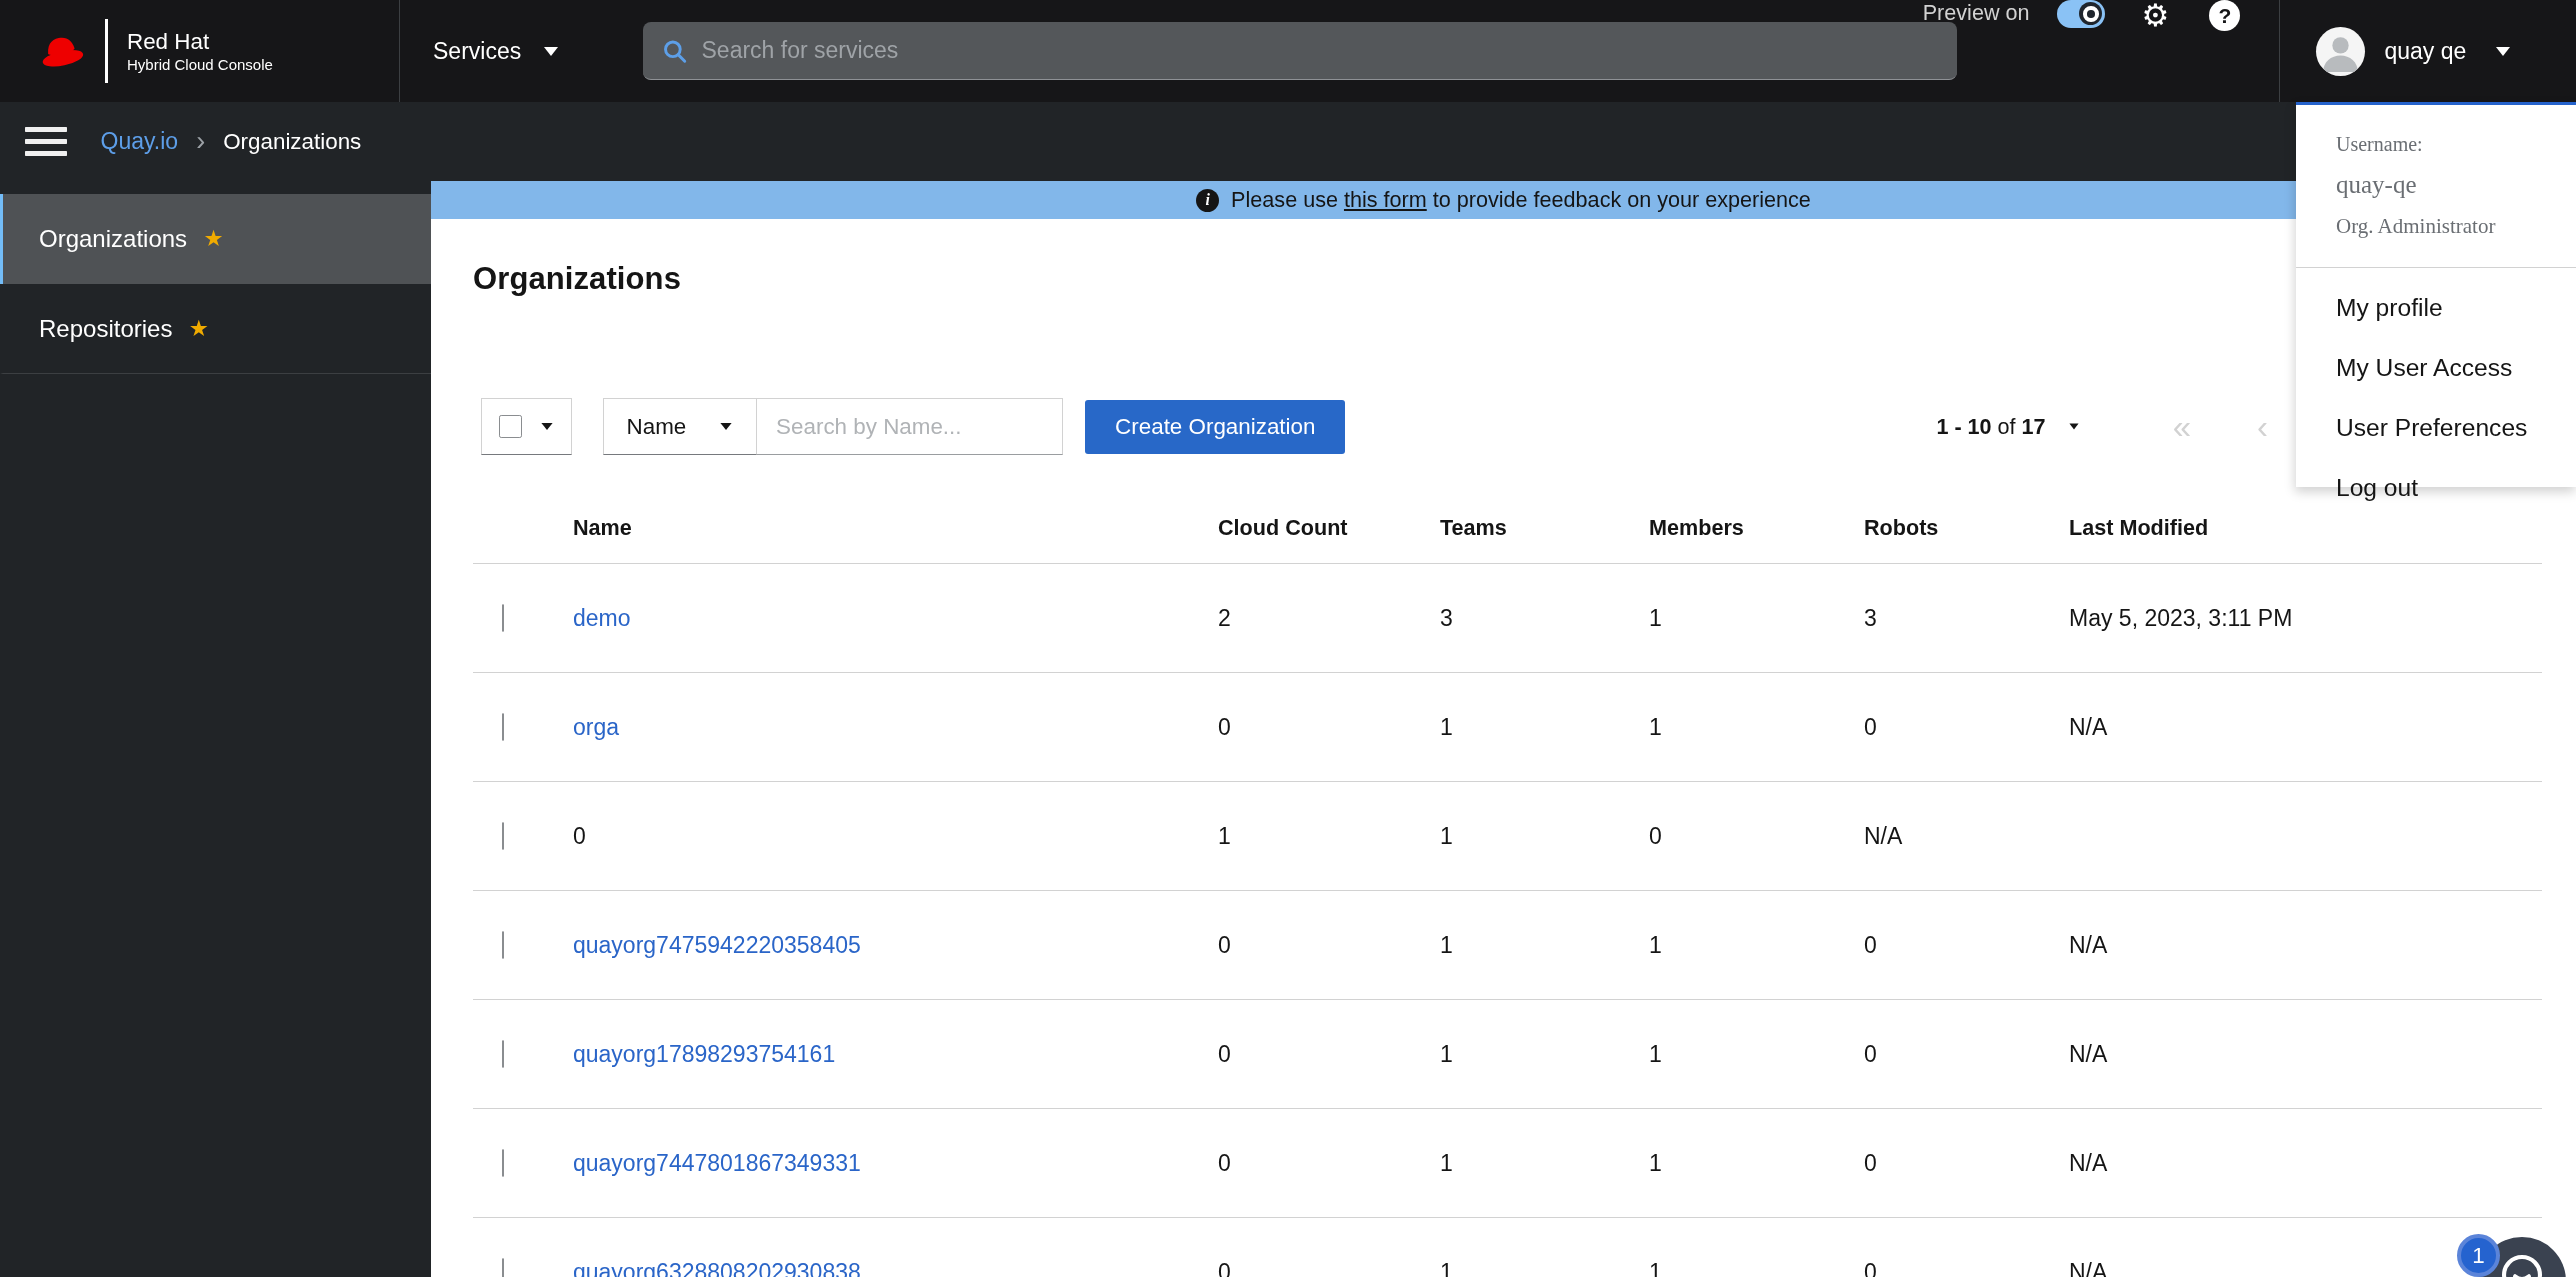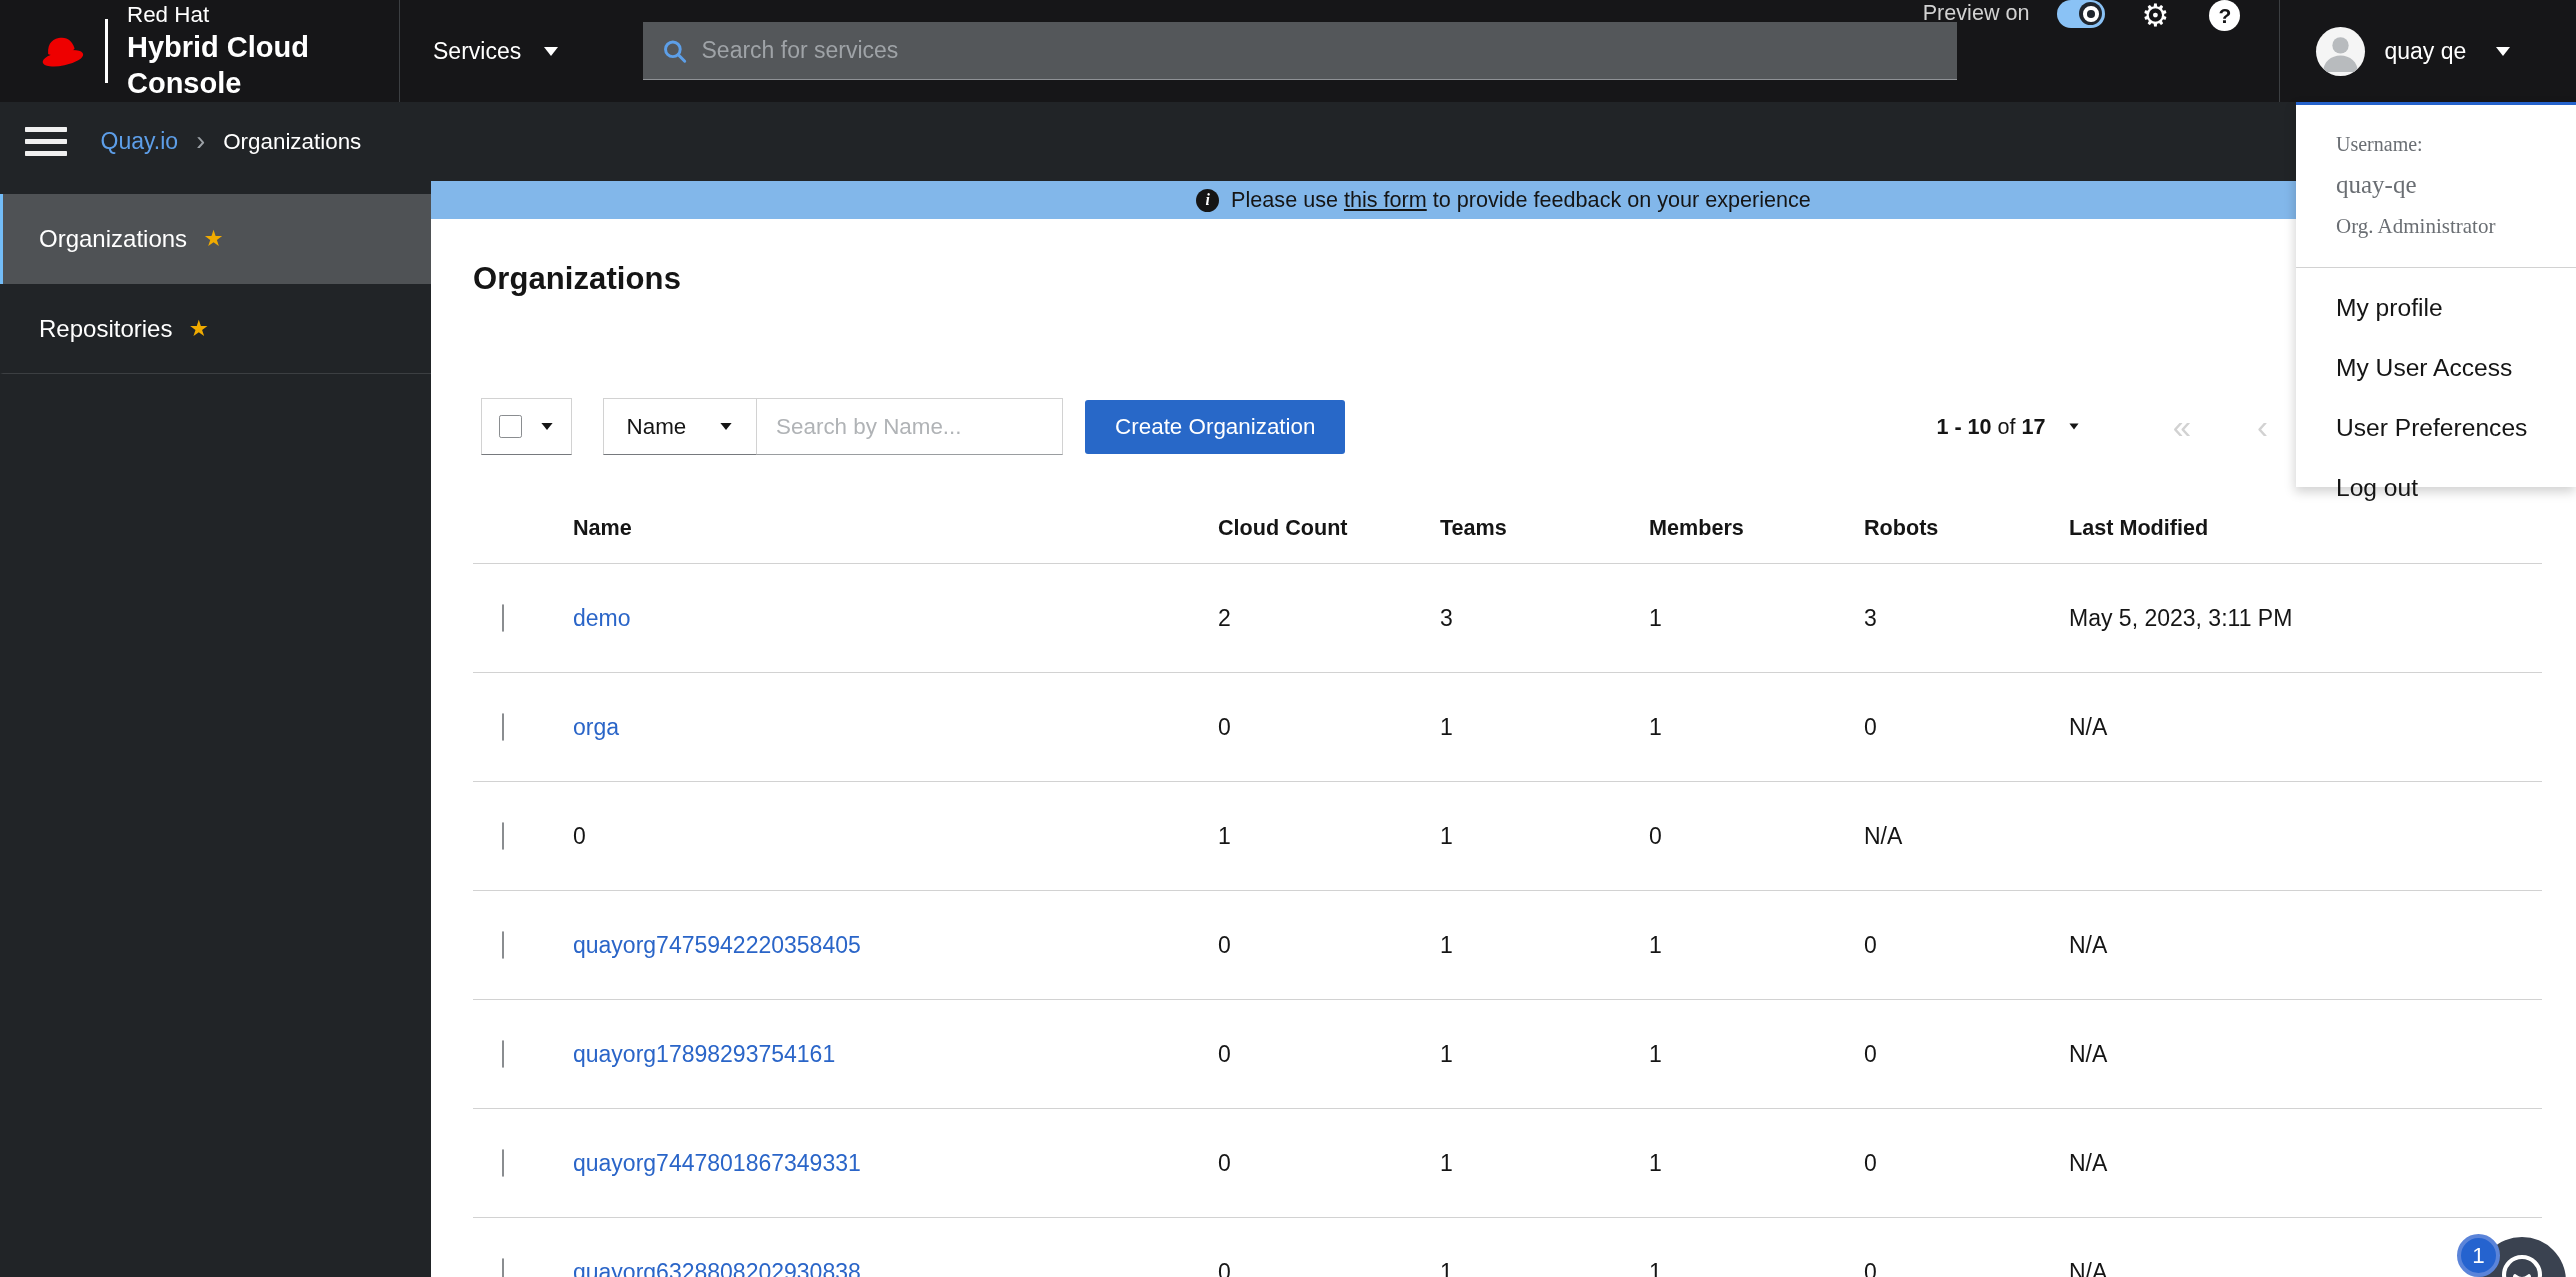--- a/index.html
+++ b/index.html
@@ -5,24 +5,24 @@
   * { margin:0; padding:0; box-sizing:border-box; }
   html,body { width:2576px; height:1278px; overflow:hidden; background:#fff;
     font-family:"Liberation Sans", sans-serif; color:#151515; }
 
   
   .masthead { position:absolute; top:0; left:0; right:0; height:102px; background:#161618; display:flex; align-items:center; z-index:30; }
   .logo-section { display:flex; align-items:center; height:100%; width:400px; padding-left:34px; border-right:0.7px solid #3c3f42; flex:none; }
   .hat { transform:rotate(-12deg); flex:none; }
   .logo-divider { width:2.2px; height:64px; background:#fff; margin:0 19.4px 0 16.4px; flex:none; }
   .logo-text div:first-child { color:#fff; font-size:22.4px; font-weight:400; line-height:1.25; }
-  .logo-text div:last-child  { color:#fff; font-size:29px; font-weight:700; line-height:1.25; }
+  .logo-text div:last-child  { color:#fff; font-size:15px; font-weight:400; line-height:1.25; }
   .services-btn { display:flex; align-items:center; gap:22.4px; margin-left:33px; color:#fff; font-size:23px; cursor:pointer; flex:none; }
   .caret { width:0; height:0; border-left:7.5px solid transparent; border-right:7.5px solid transparent; border-top:9px solid currentColor; }
-  .masthead-search { position:absolute; left:643px; top:22.4px; width:1314px; height:58px; background:#54575a; border-bottom:1.5px solid #8f9296; display:flex; align-items:center; padding:12px 18px; gap:13.4px; }
+  .masthead-search { position:absolute; left:643px; top:22.4px; width:1314px; height:58px; background:#54575a; border-bottom:1.5px solid #8f9296; display:flex; align-items:center; padding:12px 18px; gap:13.4px;border-radius:8px; }
   .masthead-search input { background:transparent; border:none; outline:none; color:#d2d2d2; font-size:23px; width:100%; font-family:"Liberation Sans", sans-serif; }
   .masthead-search input::placeholder { color:#9fa3a7; opacity:1; }
   .masthead-right { position:absolute; right:16px; top:0; height:102px; display:flex; align-items:flex-start; }
   .preview-label { color:#d2d2d2; font-size:21.6px; margin-right:27px; }
   .switch { position:relative; width:48px; height:27.6px; border-radius:14px; background:#8ac2f5; margin-right:37px; cursor:pointer; flex:none; }
   .switch .knob { position:absolute; right:2.2px; top:2.2px; width:23px; height:23px; border-radius:50%; background:#1f252d; }
   .switch .knob::after { content:""; position:absolute; inset:3.7px; border:4.5px solid #fff; border-radius:50%; }
   .gear { color:#fff; font-size:31px; margin-right:40px; cursor:pointer; line-height:1; }
   .help { width:31px; height:31px; border-radius:50%; background:#fff; color:#161618; font-size:21px; font-weight:700; display:flex; align-items:center; justify-content:center; margin-right:39px; cursor:pointer; }
   .mast-divider { width:0.7px; height:102px; background:#3c3f42; }

